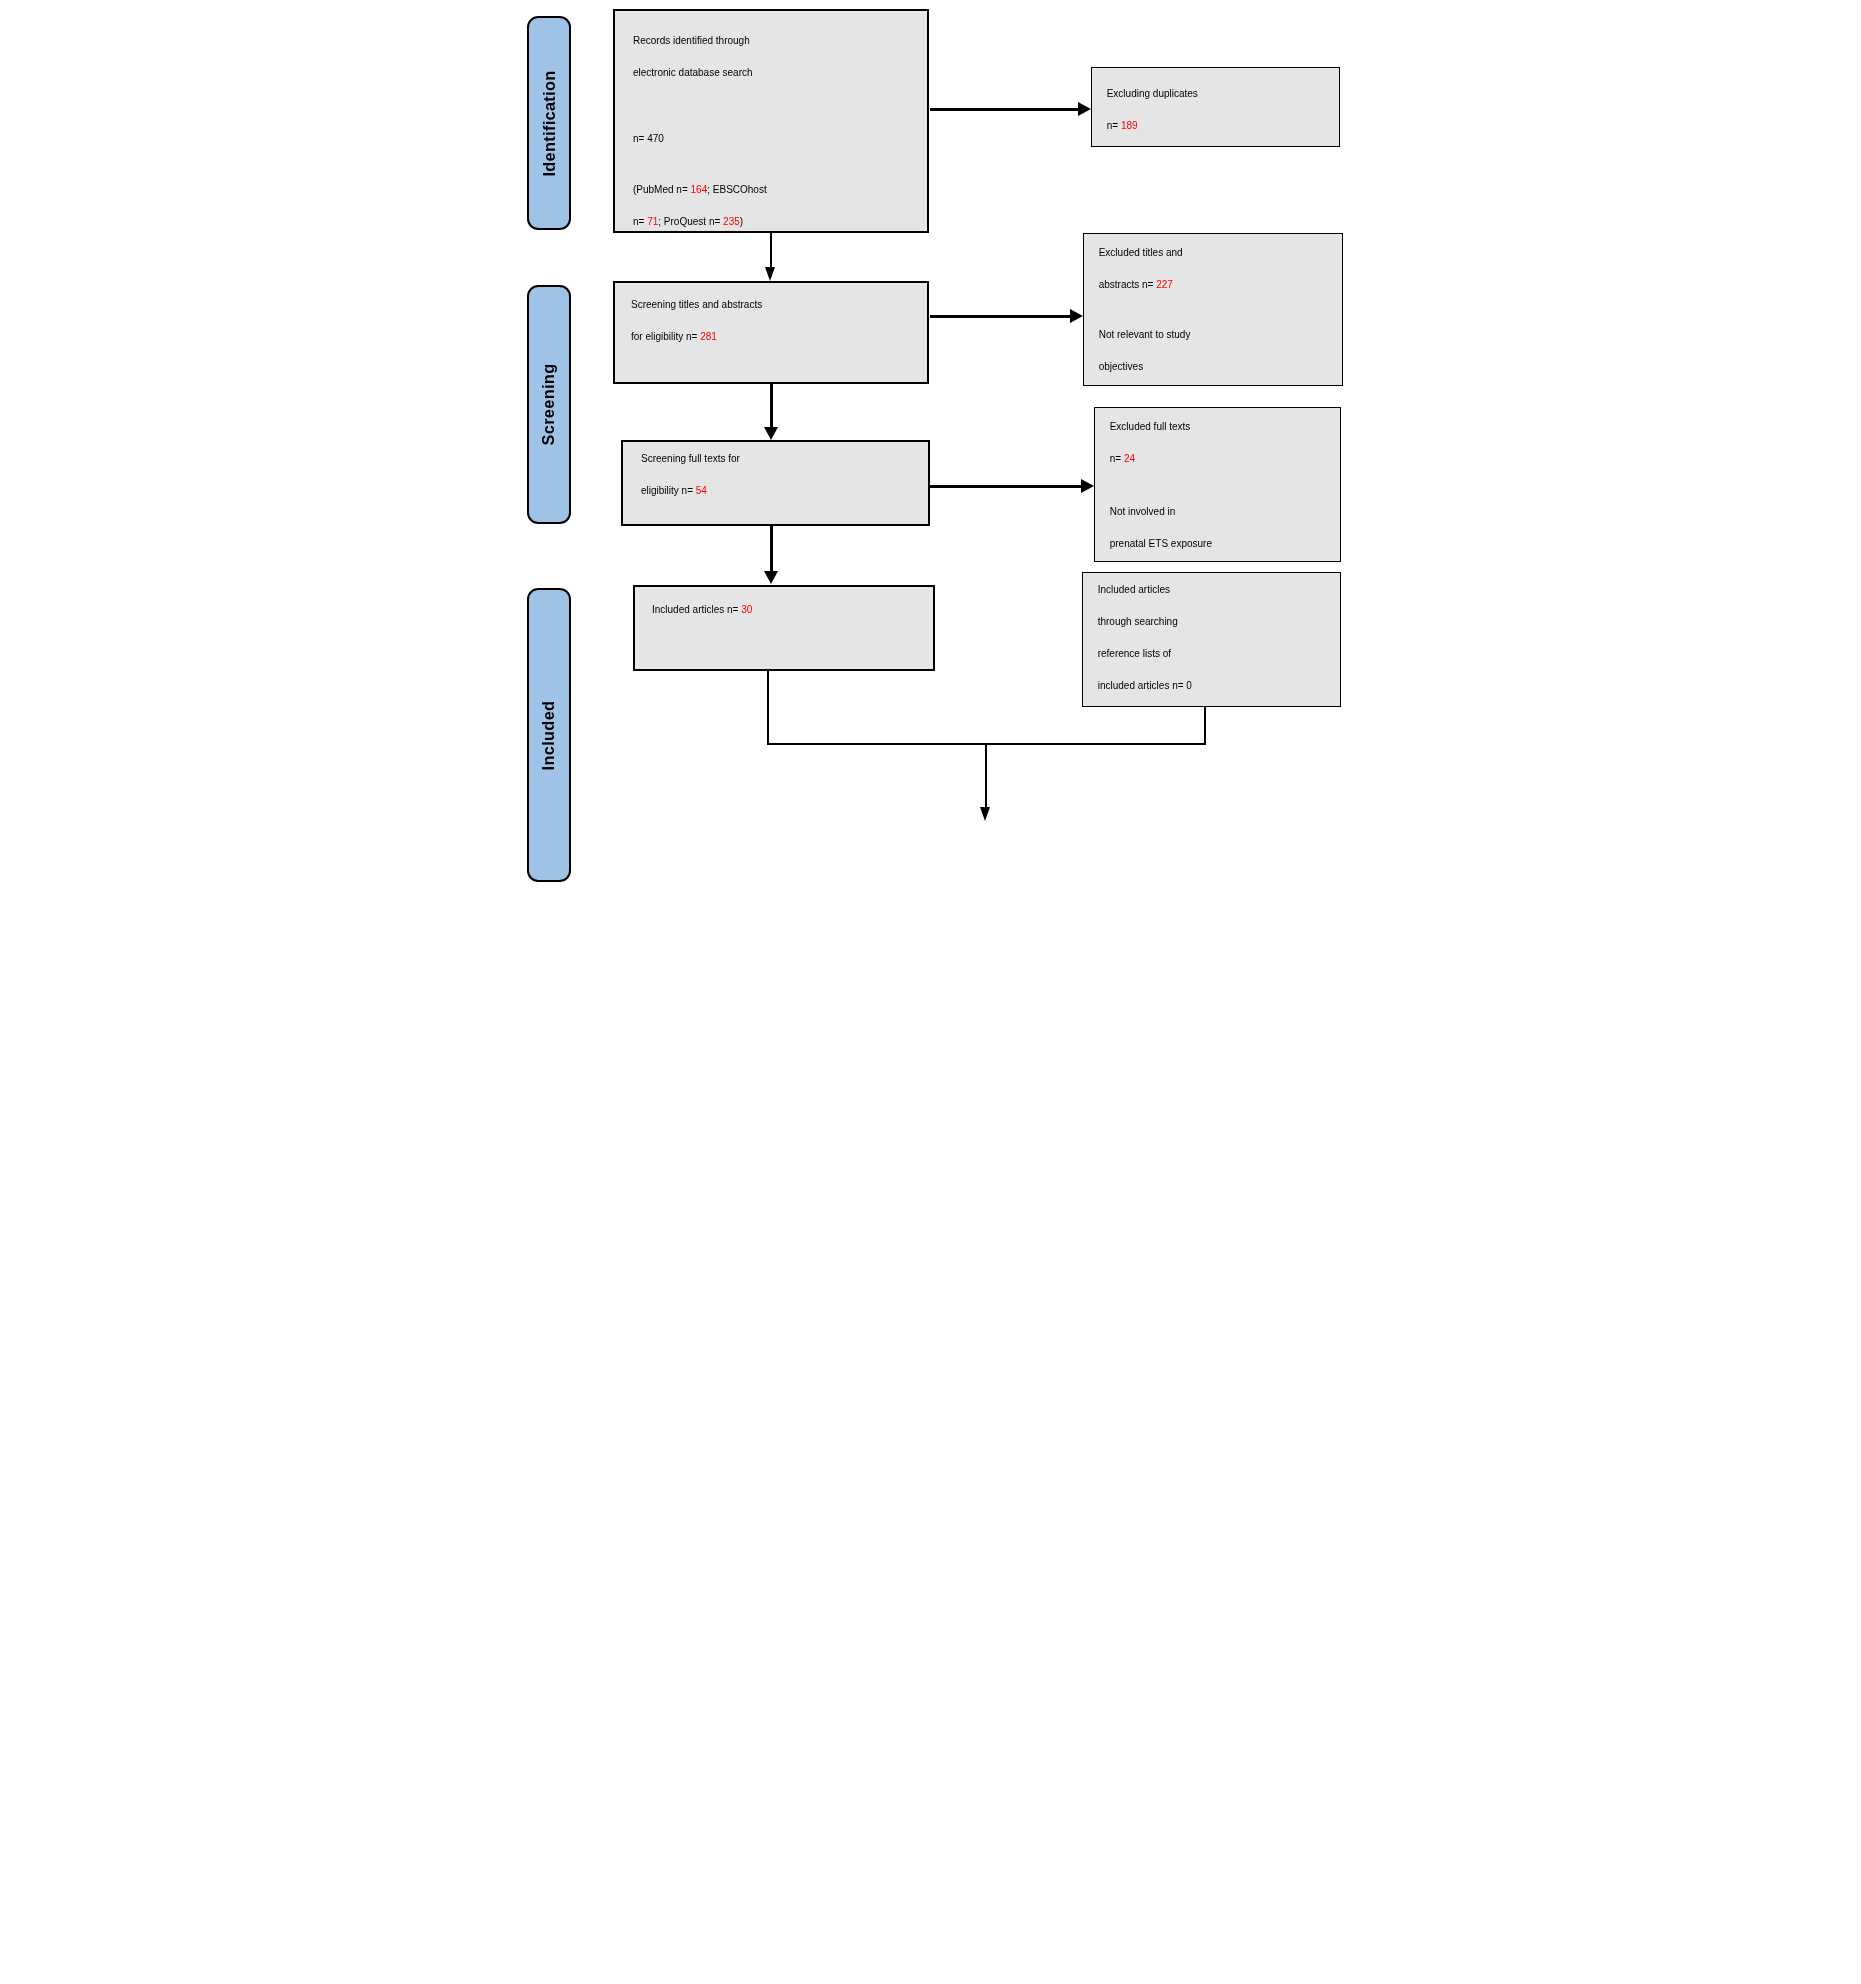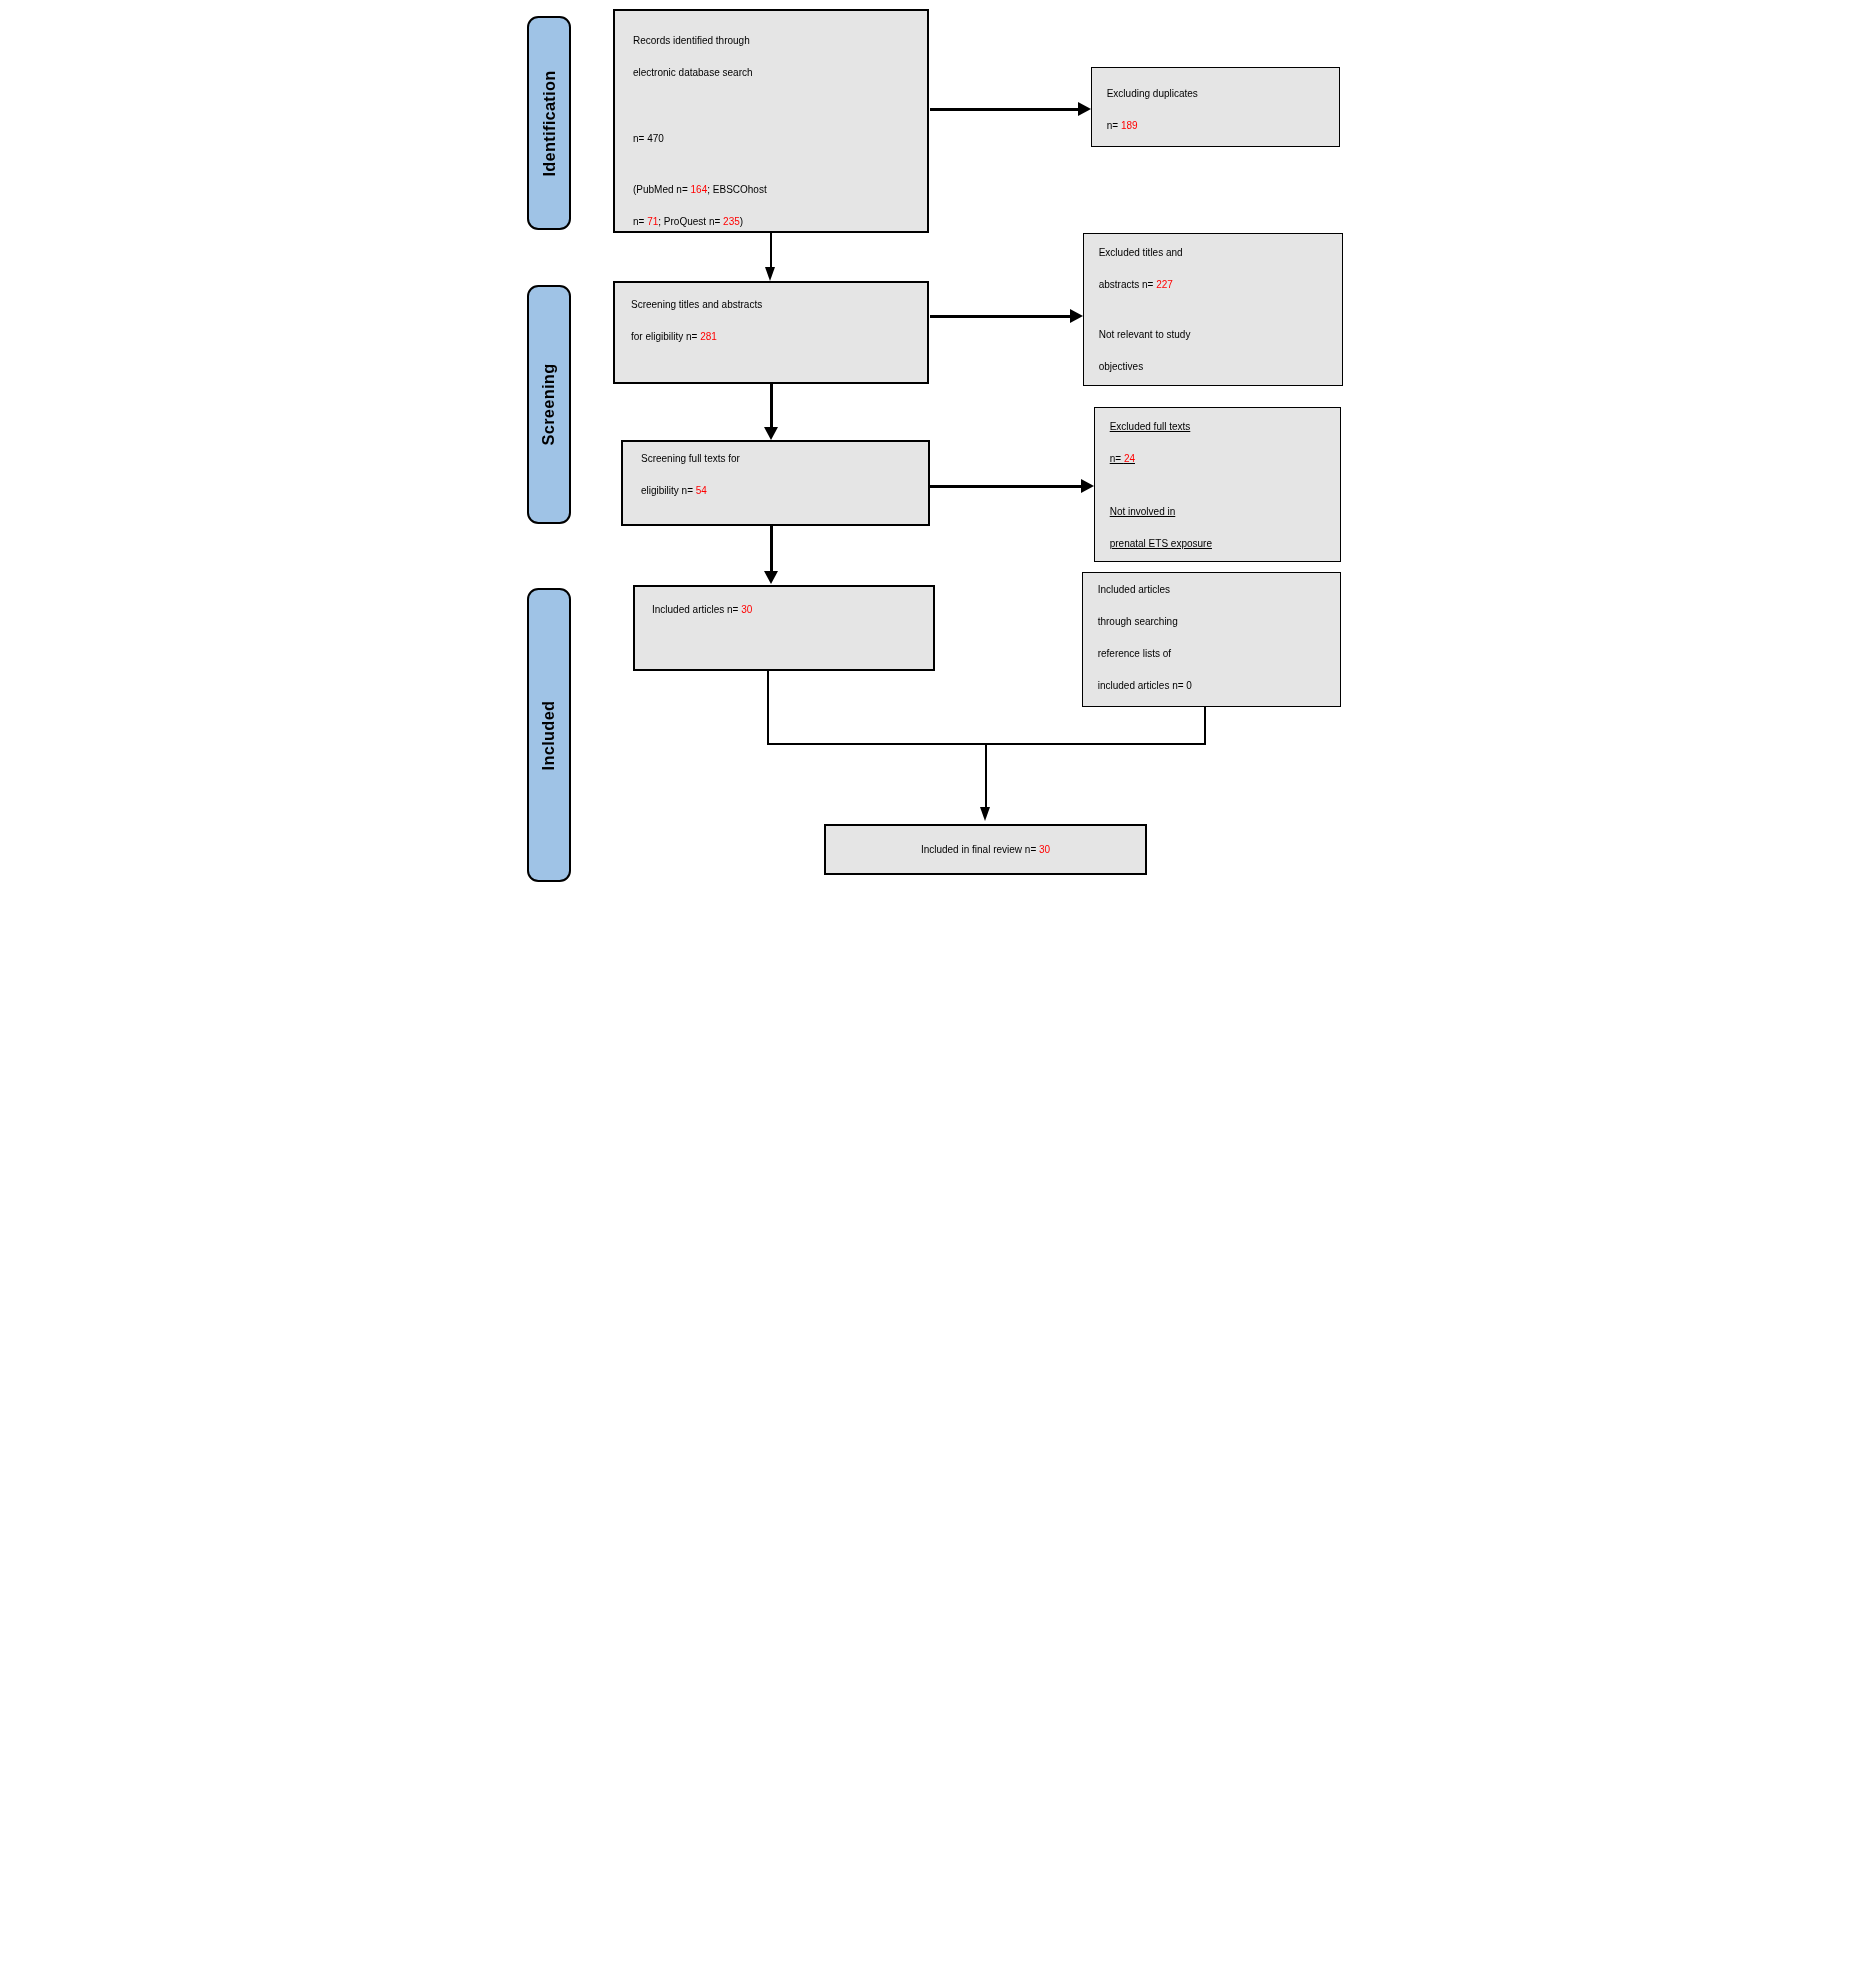--- a/index.html
+++ b/index.html
@@ -122,21 +122,21 @@
     </p>
   </div>
 
   <div class="box" style="left:109px;top:440px;width:309px;height:86px;padding:1.1px 5.7px 0 18px;">
     <p>
       <span>Screening full texts for</span><br>
       <span>eligibility n= </span><span class="red">54</span>
     </p>
   </div>
 
-  <div class="box thin" style="left:582px;top:407px;width:247px;height:155px;padding:3.4px 5.7px 0 14.7px;text-decoration:underline;">
+  <div class="box thin" style="left:582px;top:407px;width:247px;height:155px;padding:3.4px 5.7px 0 14.7px;">
     <p>
       <span>Excluded full texts</span><br>
       <span>n= </span><span class="red">24</span>
     </p>
     <p style="margin-top:20.3px;">
       <span>Not involved in</span><br>
       <span>prenatal ETS exposure</span>
     </p>
   </div>
 
@@ -148,25 +148,20 @@
 
   <div class="box thin" style="left:570px;top:572px;width:259px;height:135px;padding:1.1px 5.7px 0 14.7px;">
     <p>
       <span>Included articles</span><br>
       <span>through searching</span><br>
       <span>reference lists of</span><br>
       <span>included articles n= 0</span>
     </p>
   </div>
 
-  <div class="box final-box" style="left:312px;top:824px;width:323px;height:51px;">
-    <p>
-      <span>Included in final review n= </span><span class="red">30</span>
-    </p>
-  </div>
 
   <div>
     <div class="hline" style="left:418px;top:108px;width:149px;height:2.8px;"></div>
     <div class="head-right" style="left:566px;top:102px;"></div>
   </div>
 
   <div>
     <div class="vline" style="left:258px;top:233px;width:1.7px;height:35px;"></div>
     <div class="head-down narrow" style="left:253px;top:267px;"></div>
   </div>

